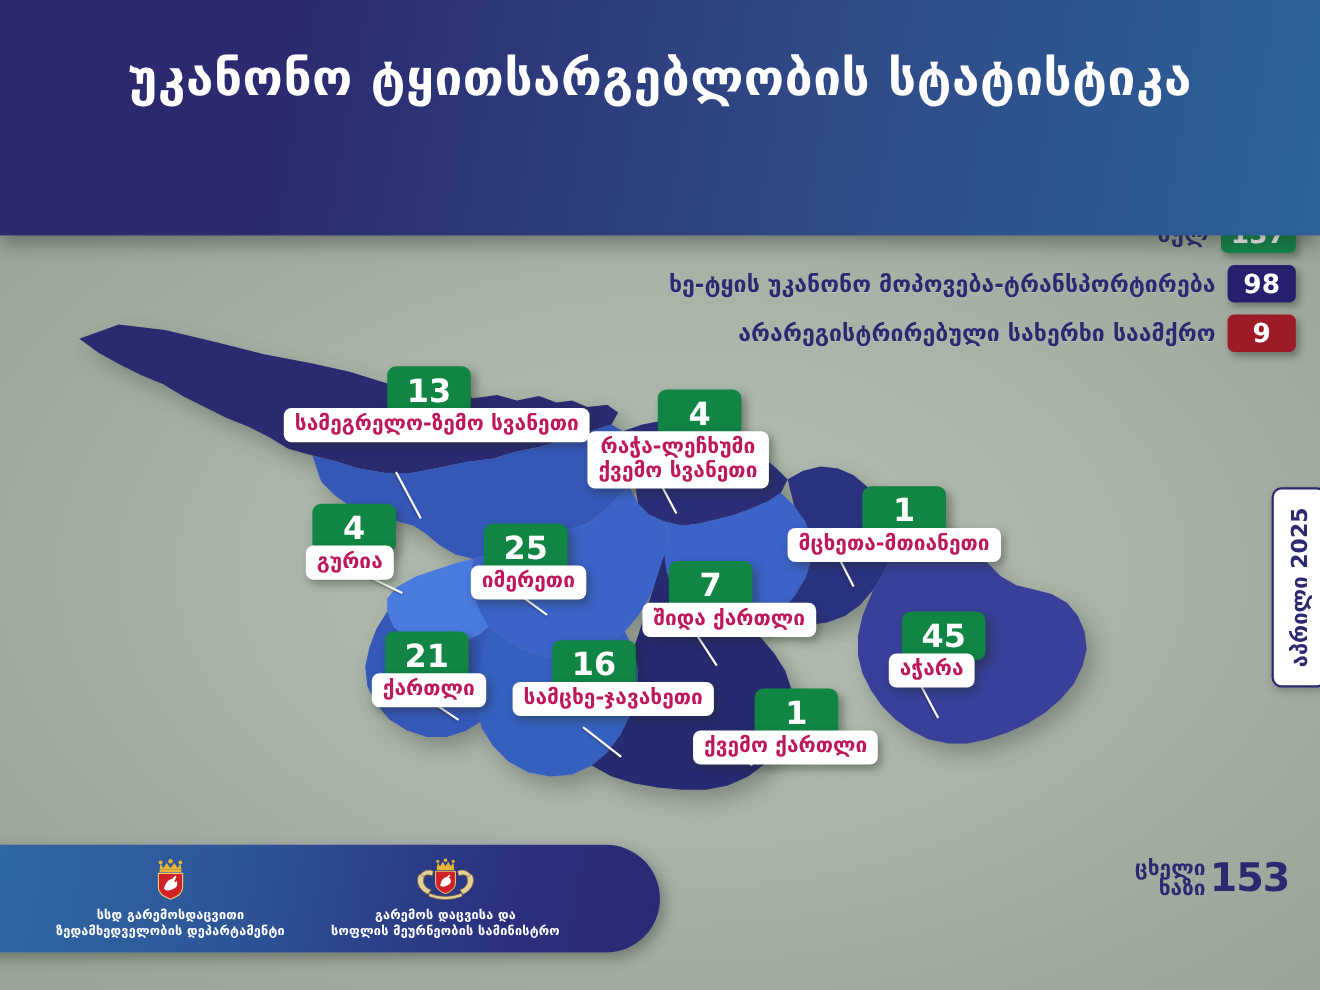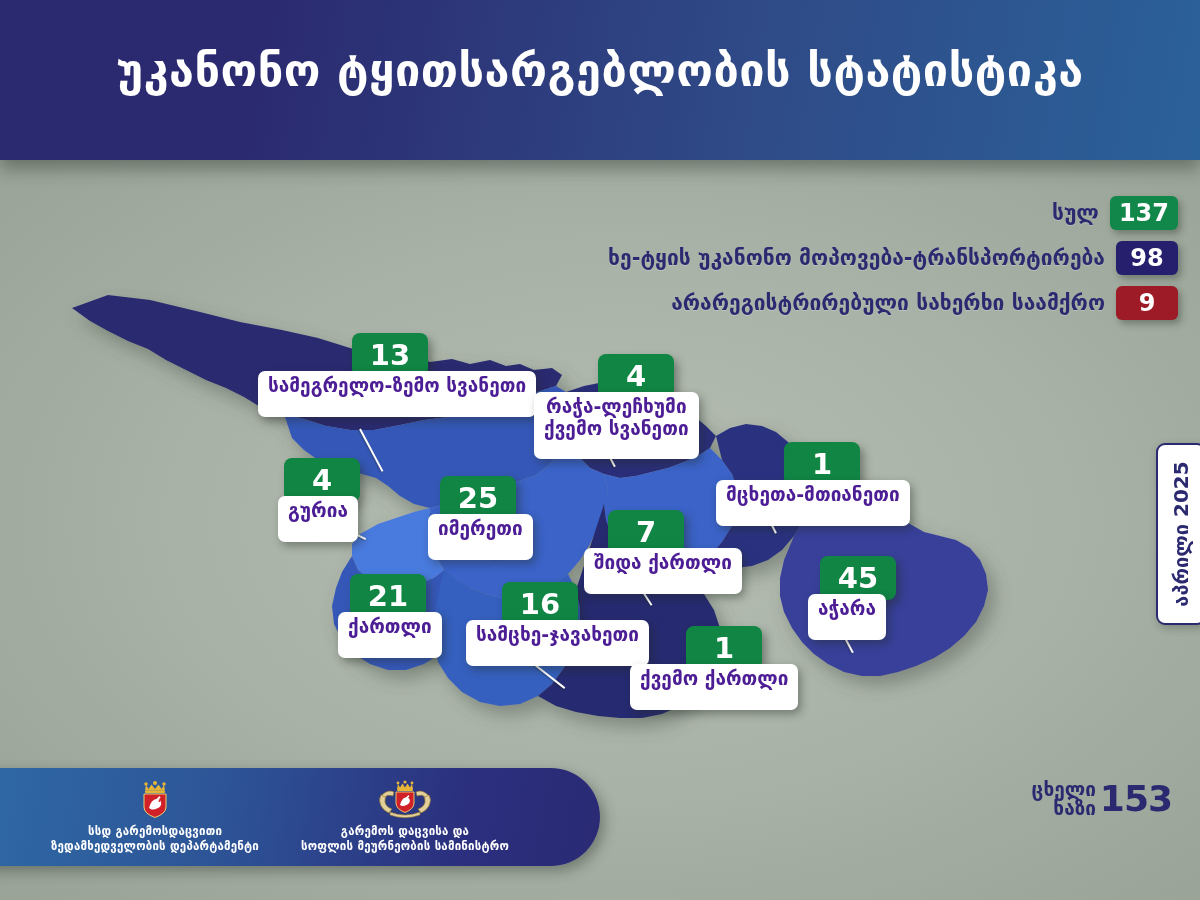--- a/index.html
+++ b/index.html
@@ -8,21 +8,21 @@
     font-family:"DejaVu Sans","Liberation Sans",sans-serif;
     background:#a9b3a9;
   }
   #stage{position:relative;width:1200px;height:900px;overflow:hidden;
     background:
       radial-gradient(ellipse 900px 560px at 620px 520px, #b5bdb2 0%, #aab3a8 45%, #9ea89c 78%, #98a296 100%);
   }
 
   
   #header{
-    position:absolute;left:0;top:0;width:1200px;height:160px;
+    position:absolute;left:0;top:0;width:1200px;height:214px;
     background:linear-gradient(100deg,#2b2a70 0%,#2b2a70 22%,#2f4a87 62%,#2b6199 100%);
     box-shadow:0 9px 16px rgba(40,48,40,.42);
     z-index:6;
   }
   #header-title{
     position:absolute;left:0;right:0;top:44px;text-align:center;
     color:#fff;font-size:45px;font-weight:700;letter-spacing:.5px;
     white-space:nowrap;
   }
 
@@ -47,23 +47,23 @@
 
   
   .callout{position:absolute;z-index:4;}
   .cnum{
     display:inline-flex;align-items:center;justify-content:center;
     min-width:56px;height:44px;padding:0 10px;border-radius:8px;
     background:#108544;color:#fff;font-size:29px;font-weight:700;line-height:1;
     box-shadow:4px 5px 9px rgba(35,42,35,.42);
   }
   .cname{
-    display:inline-block;background:#fff;color:#4c1d95;
+    display:inline-block;background:#fff;color:#be185d;
     font-size:19px;font-weight:700;line-height:1.14;
-    padding:4px 10px 20px;border-radius:7px;white-space:nowrap;
+    padding:4px 10px 5px;border-radius:7px;white-space:nowrap;
     box-shadow:3px 4px 8px rgba(35,42,35,.40);
   }
   .cname.two{white-space:normal;text-align:center;}
   .leader{position:absolute;background:#fff;height:2px;transform-origin:0 50%;
     box-shadow:0 1px 2px rgba(30,36,30,.45);z-index:3;}
 
   
   #date-tab{
     position:absolute;right:-6px;top:443px;width:46px;height:178px;z-index:5;
     background:#fff;border:2px solid #2b2a70;border-radius:9px;

